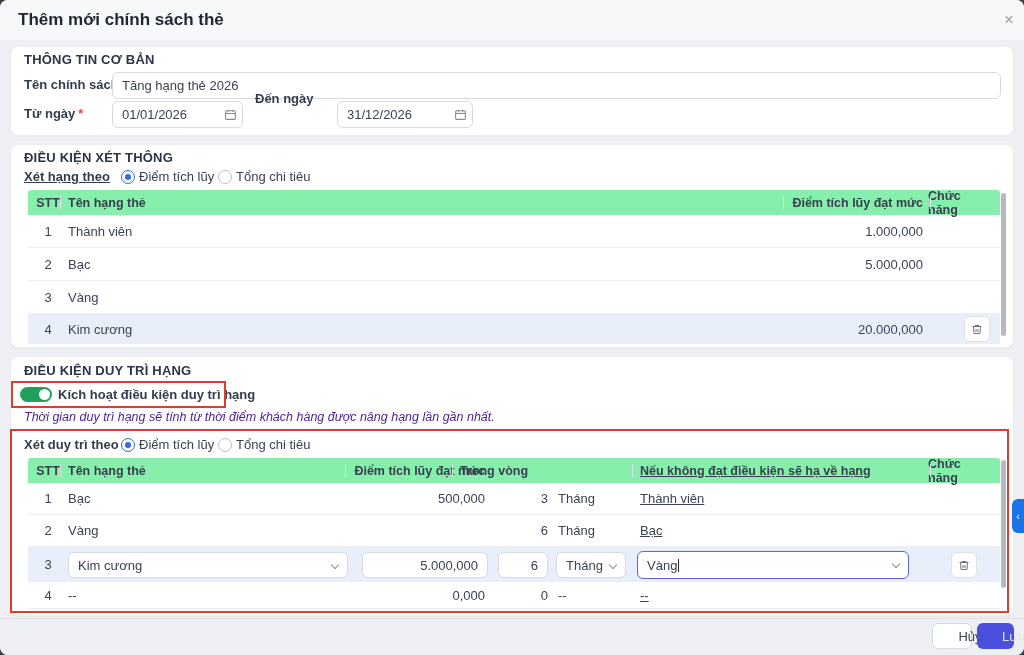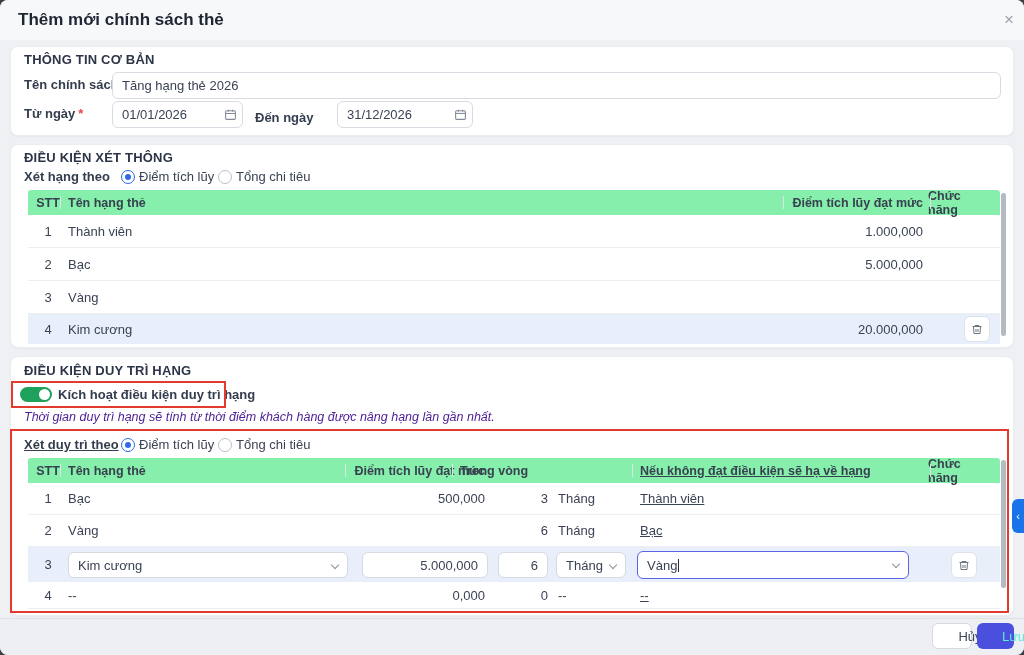--- a/index.html
+++ b/index.html
@@ -68,21 +68,21 @@
   
   .sel { position:absolute; height:26px; background:#fff; border:1px solid #d5dade; border-radius:6px; display:flex; align-items:center; font-size:13px; color:#3a4254; padding:0 22px 0 9px; cursor:pointer; }
   .sel .chev { position:absolute; right:9px; top:9px; width:6px; height:6px; border-right:1.5px solid #8a919c; border-bottom:1.5px solid #8a919c; transform:rotate(45deg); }
   .sel.focus { border:1.5px solid #5c64e4; height:28px; }
   .caret { display:inline-block; width:1px; height:13px; background:#2a2f3a; margin-left:1px; }
 
   
   .mfoot { position:absolute; left:0; top:618px; width:1024px; height:37px; background:#edeff3; border-top:1px solid #dee2e7; }
   .btn { position:absolute; top:623px; height:26px; border-radius:6px; font-size:13px; display:flex; align-items:center; justify-content:center; cursor:pointer;padding-left:36px; }
   .btn-cancel { left:932px; width:40px; background:#fff; border:1px solid #d5dae1; color:#3c4656; }
-  .btn-save { left:977px; width:37px; background:#4a50dd; color:#5eead4; font-weight:400; }
+  .btn-save { left:977px; width:37px; background:#4a50dd; color:#e5e5e5; font-weight:400; }
 
   .side-tab { position:absolute; left:1012px; top:499px; width:12px; height:34px; background:#1a73e8; border-radius:6px 0 0 6px; color:#fff; font-size:11px; display:flex; align-items:center; justify-content:center; z-index:6; cursor:pointer; }
 </style>
 </head>
 <body>
 
 <div class="stage">
 
   <div class="mhead">
     <div class="mtitle">Thêm mới chính sách thẻ</div>
@@ -101,33 +101,33 @@
     <span>Từ ngày</span><span class="req">*</span>
   </div>
   <input class="ti" style="left: 112px; top: 101px; width: 131px;" readonly="" value="01/01/2026">
   <svg class="cal" style="left:224px; top:108px;" width="13" height="13" viewBox="0 0 24 24" fill="none" stroke="#818a96" stroke-width="2">
       <rect x="3" y="5" width="18" height="16" rx="2"></rect>
       <line x1="3" y1="10" x2="21" y2="10"></line>
       <line x1="8" y1="3" x2="8" y2="7"></line>
       <line x1="16" y1="3" x2="16" y2="7"></line>
     </svg>
 
-  <div class="lbl" style="left:255px; top:110px;">Đến ngày</div>
+  <div class="lbl" style="left:255px; top:91px;">Đến ngày</div>
   <input class="ti" style="left: 337px; top: 101px; width: 136px;" readonly="" value="31/12/2026">
   <svg class="cal" style="left:454px; top:108px;" width="13" height="13" viewBox="0 0 24 24" fill="none" stroke="#818a96" stroke-width="2">
       <rect x="3" y="5" width="18" height="16" rx="2"></rect>
       <line x1="3" y1="10" x2="21" y2="10"></line>
       <line x1="8" y1="3" x2="8" y2="7"></line>
       <line x1="16" y1="3" x2="16" y2="7"></line>
     </svg>
 
   <div class="card card2"></div>
   <div class="sec-h" style="left:24px; top:150px;">ĐIỀU KIỆN XÉT THÔNG</div>
 
-  <div class="lbl" style="left:24px; top:169px;">Xét hạng theo</div>
+  <div class="lbl" style="left:24px; top:169px;text-decoration:underline;">Xét hạng theo</div>
   <div class="radio on" style="left:121px; top:170px;"></div>
   <div class="rlbl" style="left:139px; top:169px;">Điểm tích lũy</div>
   <div class="radio off" style="left:218px; top:170px;"></div>
   <div class="rlbl" style="left:236px; top:169px;">Tổng chi tiêu</div>
 
   <div class="thead" style="top:190px;">
     <span class="c-stt">STT</span>
     <span class="c-name">Tên hạng thẻ</span>
     <span class="c-points">Điểm tích lũy đạt mức</span>
     <span class="c-actions">Chức năng</span>
@@ -171,21 +171,21 @@
 
   <div class="redbox" style="left:11px; top:381px; width:215px; height:27px;"></div>
   <div class="toggle">
       <div class="knob"></div>
     </div>
   <div class="lbl" style="left:58px; top:387px;">Kích hoạt điều kiện duy trì hạng</div>
   <div class="note">Thời gian duy trì hạng sẽ tính từ thời điểm khách hàng được nâng hạng lần gần nhất.</div>
 
   <div class="redbox" style="left:10px; top:429px; width:999px; height:184px;"></div>
 
-  <div class="lbl" style="left:24px; top:437px;text-decoration:underline;">Xét duy trì theo</div>
+  <div class="lbl" style="left:24px; top:437px;">Xét duy trì theo</div>
   <div class="radio on" style="left:121px; top:438px;"></div>
   <div class="rlbl" style="left:139px; top:437px;">Điểm tích lũy</div>
   <div class="radio off" style="left:218px; top:438px;"></div>
   <div class="rlbl" style="left:236px; top:437px;">Tổng chi tiêu</div>
 
   <div class="thead" style="top:458px;">
     <span class="d-stt">STT</span>
     <span class="d-name">Tên hạng thẻ</span>
     <span class="d-points">Điểm tích lũy đạt mức</span>
     <span class="d-duration-h">Trong vòng</span>

